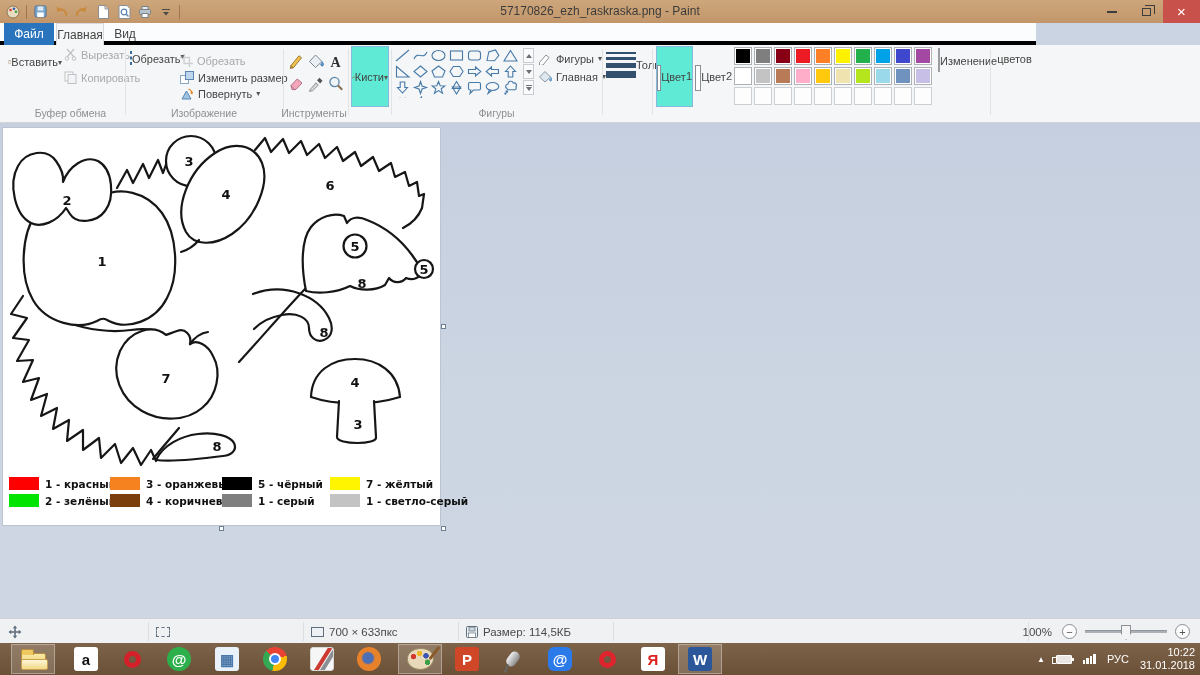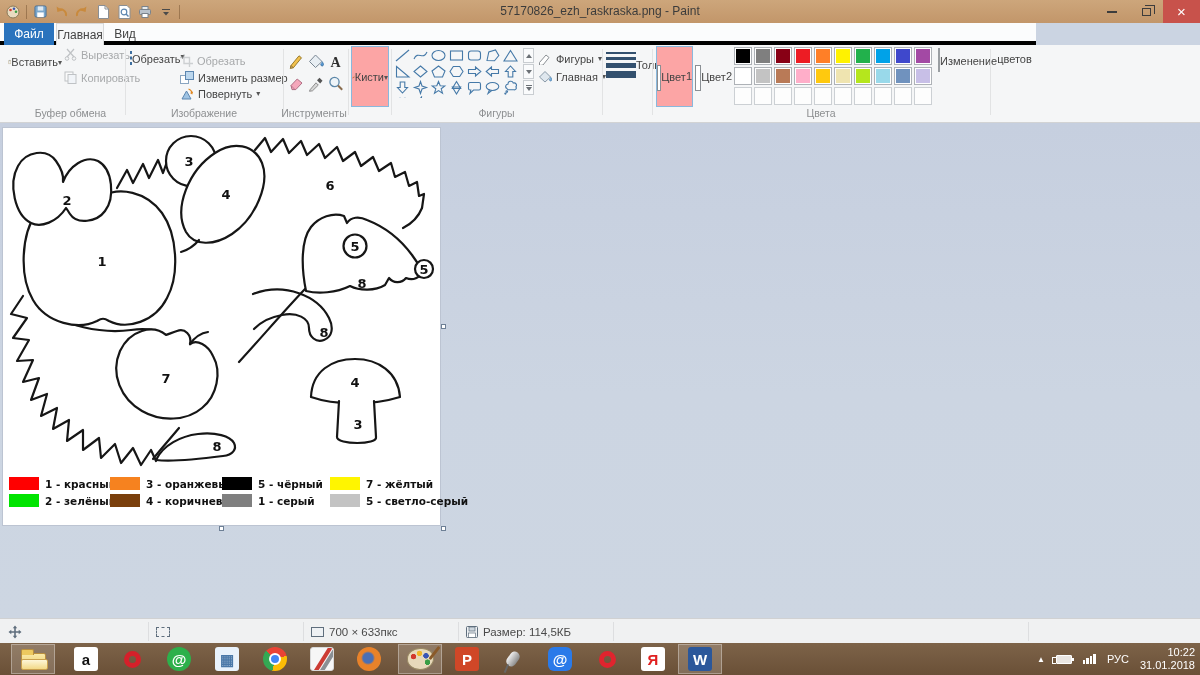--- a/index.html
+++ b/index.html
@@ -29,21 +29,21 @@
 
 
 .ribbon{position:absolute;left:0;top:45px;width:1200px;height:78px;background:#f5f6f7;border-bottom:1px solid #d2d3d4;font-size:11px;color:#444}
 .rdiv{position:absolute;top:4px;height:66px;width:1px;background:#e2e3e4}
 .glabel{position:absolute;bottom:3px;text-align:center;font-size:10.5px;color:#8d8f91}
 .btn-big{position:absolute;display:flex;flex-direction:row;align-items:center;text-align:center}
 .caret{font-size:8px;color:#555;line-height:8px;margin-top:2px}
 .small-btn{position:absolute;display:flex;align-items:center;gap:4px;white-space:nowrap}
 .dis{color:#a7a9ab}
 .dis svg,.dis .icon-dash{opacity:.5}
-.sel-box{background:#fca5a5;border:1px solid #89b8dd}
+.sel-box{background:#5eead4;border:1px solid #89b8dd}
 .icon-dash{width:24px;height:14px;border:1px dashed #3c6e9f}
 .tools-grid{position:absolute;left:286px;top:8px;width:62px;height:46px;display:grid;grid-template-columns:repeat(3,20px);grid-template-rows:22px 22px}
 .tool-cell{width:19px;height:19px;display:flex;align-items:center;justify-content:center}
 .shapes-grid{position:absolute;left:394px;top:3px;width:127px;height:50px;overflow:hidden;display:grid;grid-template-columns:repeat(7,18px);grid-auto-rows:16px}
 .shape-cell{width:17px;height:15px;display:flex;align-items:center;justify-content:center}
 .shape-cell svg{stroke:#4579a8;fill:none;stroke-width:1.1}
 .sh-scroll{position:absolute;left:523px;top:3px;display:flex;flex-direction:column;gap:1px}
 .sh-btn{width:11px;height:15px;background:#fafbfc;border:1px solid #c9cdd1;display:flex;align-items:center;justify-content:center}
 .tri-up{width:0;height:0;border-left:3px solid transparent;border-right:3px solid transparent;border-bottom:4px solid #6b7075}
 .tri-dn{width:0;height:0;border-left:3px solid transparent;border-right:3px solid transparent;border-top:4px solid #6b7075}
@@ -513,21 +513,20 @@
           <div class="pal-cell empty"></div>
           <div class="pal-cell empty"></div>
           <div class="pal-cell empty"></div>
         </div>
       </div>
     <div class="btn-big" style="left:938px;top:1px;width:56px">
       <div class="editc-icon" style="margin-top:2px"></div>
       <span style="line-height:11px;margin-top:4px">Изменение</span>
       <span style="line-height:11px">цветов</span>
     </div>
-    <div class="glabel" style="left:652px;width:338px">Цвета</div>
     <div class="rdiv" style="left:990px"></div>
   </div>
 
   <div class="workarea">
     <div class="canvas">
       <svg class="art" width="437" height="397" viewBox="0 0 437 397">
 
         <path d="M114 60 L124 42 L130 55 L140 36 L146 50 L155 32 L160 45 L166 28"></path>
         <path d="M252 22 L262 10 L268 24 L280 11 L286 25 L298 13 L304 27 L316 16 L322 30 L334 19 L340 33 L352 24 L358 38 L370 29 L376 43 L388 35 L392 49 L402 44 L406 58 L414 54 L416 68 L421 66 L419 80"></path>
         <path d="M419 80 C 415 90 408 96 400 100"></path>
@@ -602,21 +601,21 @@
           <div class="legend-item" style="left:219px;top:366px">
     <div class="legend-swatch" style="background:#7f7f7f"></div>
     <span>1 - серый</span>
           </div>
           <div class="legend-item" style="left:327px;top:349px">
     <div class="legend-swatch" style="background:#fff500"></div>
     <span>7 - жёлтый</span>
           </div>
           <div class="legend-item" style="left:327px;top:366px">
     <div class="legend-swatch" style="background:#c3c3c3"></div>
-    <span>5 - светло-серый</span>
+    <span>1 - светло-серый</span>
           </div>
         </div>
     </div>
     <div class="handle" style="left:441px;top:201px"></div>
     <div class="handle" style="left:219px;top:403px"></div>
     <div class="handle" style="left:441px;top:403px"></div>
   </div>
 
   <div class="statusbar">
     <div class="s-item" style="left:8px">
@@ -637,20 +636,32 @@
     <div class="s-item" style="left:466px">
       <svg width="12" height="12" viewBox="0 0 12 12">
           <rect x="0.5" y="0.5" width="11" height="11" rx="1" fill="#eef1f4" stroke="#5f6e7d"></rect>
           <rect x="3" y="1" width="6" height="4" fill="#cdd6de" stroke="#5f6e7d" stroke-width="0.7"></rect>
           <rect x="2.5" y="7" width="7" height="4.5" fill="#fff" stroke="#5f6e7d" stroke-width="0.7"></rect>
         </svg>
       <span>Размер: 114,5КБ</span>
     </div>
     <div class="sdiv" style="left:613px"></div>
     <div class="sdiv" style="left:1028px"></div>
+    <div class="zoom-area" style="right:10px">
+      <span style="margin-right:10px">100%</span>
+      <div class="zoom-btn">
+          <span>−</span>
+        </div>
+      <div class="zoom-track">
+        <div class="zoom-thumb"></div>
+      </div>
+      <div class="zoom-btn">
+          <span>+</span>
+        </div>
+    </div>
   </div>
 
   <div class="taskbar">
     <div id="tb-icons">
         <div class="tb-item active" style="left:11px">
           <div class="folder"></div>
         </div>
         <div class="tb-item" style="left:64px">
           <div class="tile" style="background:#ffffff;color:#111111;border-radius:3px">a</div>
         </div>

